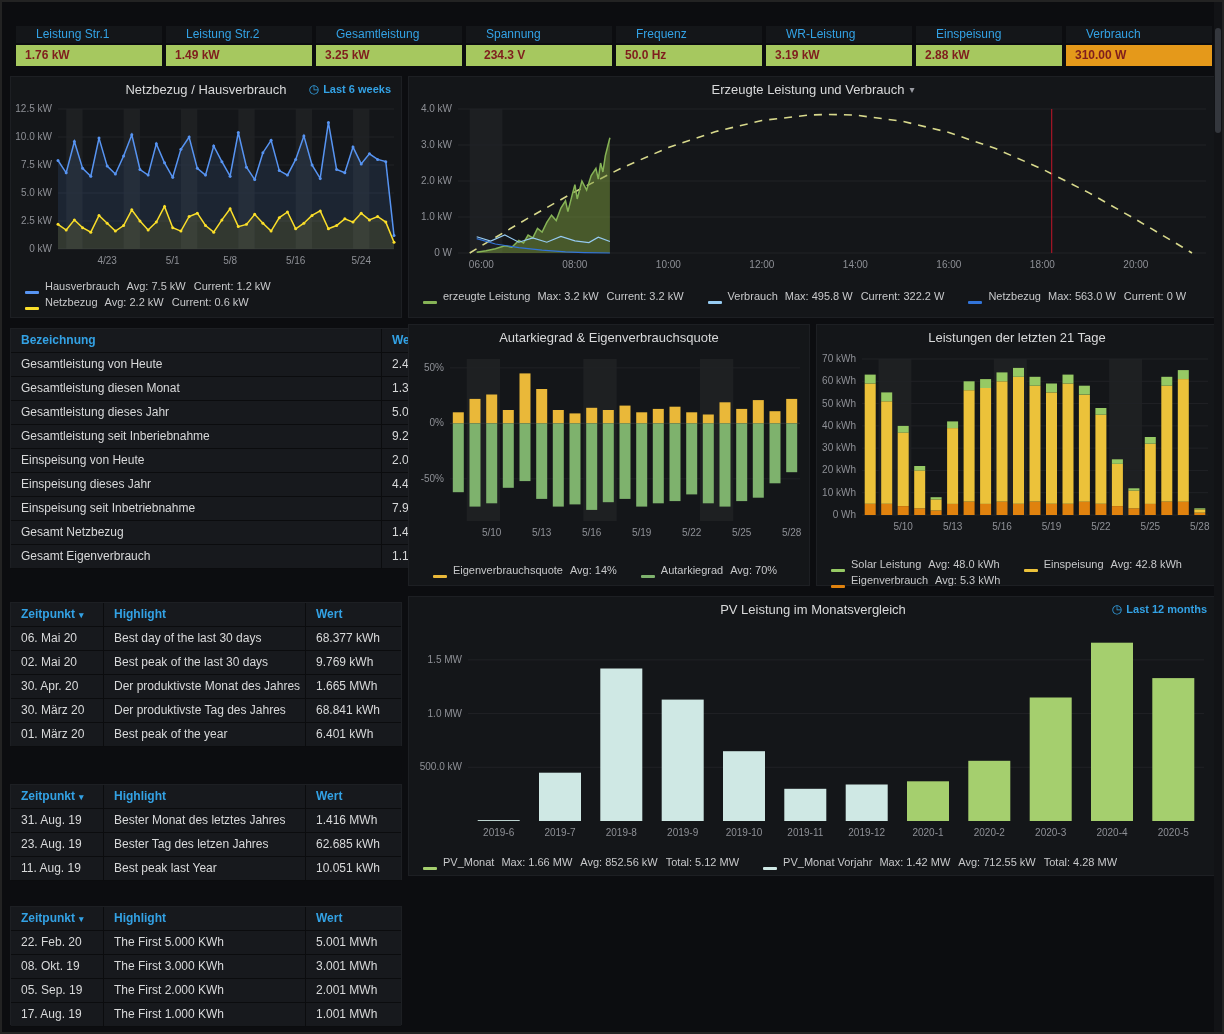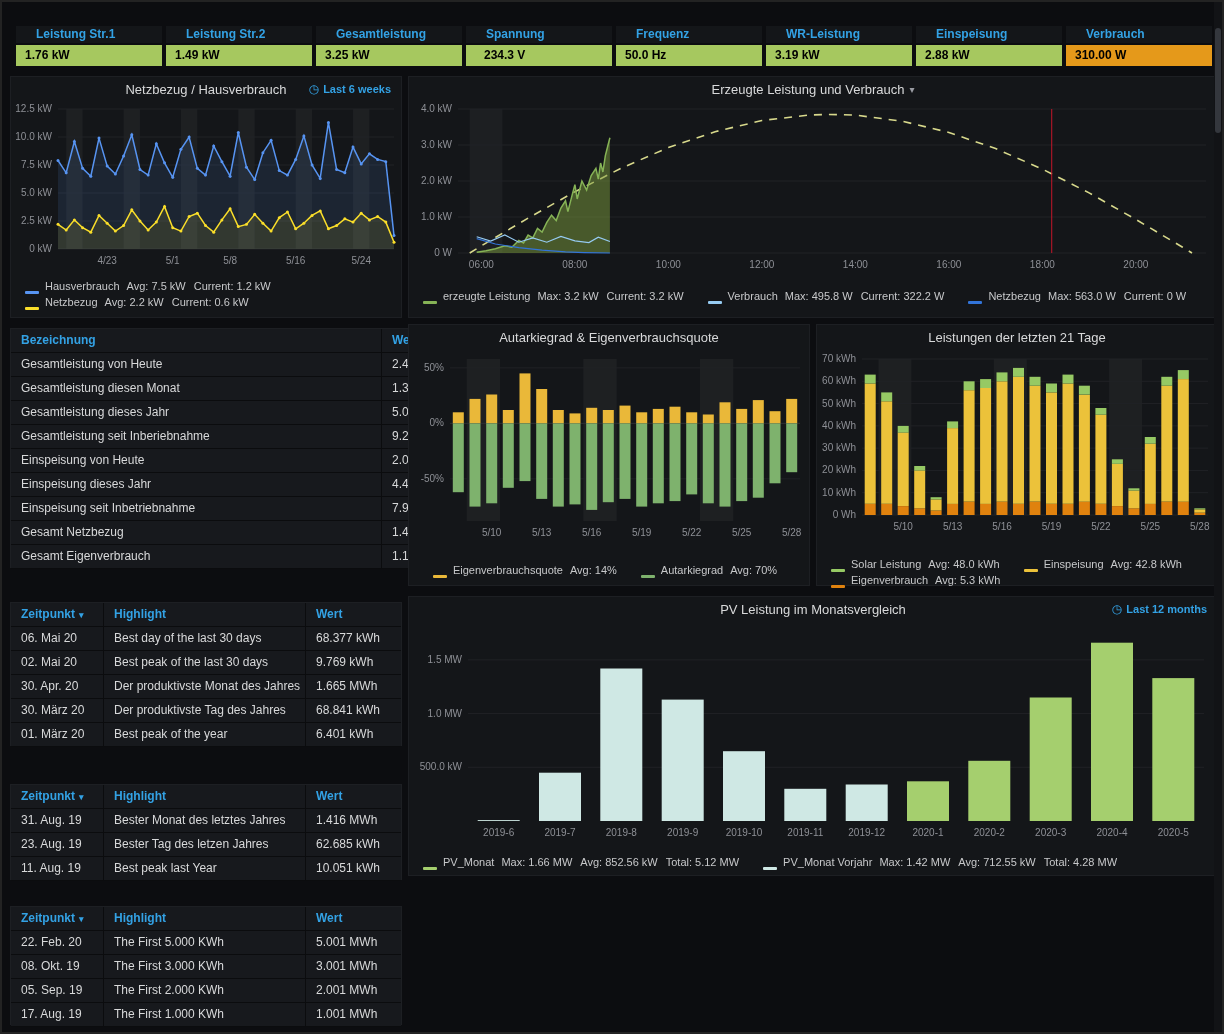--- a/index.html
+++ b/index.html
@@ -1,21 +1,21 @@
 <!DOCTYPE html>
 <html><head>
 <meta charset="utf-8">
 <style>
   *{box-sizing:border-box;}
   body{margin:0;background:#050505;}
   .dashboard{position:relative;width:1224px;height:1034px;background:#0c0d10;font-family:"Liberation Sans",sans-serif;overflow:hidden;border:2px solid #232323;}
   .stats-row{position:absolute;left:14px;top:24px;width:1196px;display:flex;gap:4px;}
   .stat{flex:1;display:flex;flex-direction:column;gap:2px;}
-  .stat-title{background:#141619;color:#33a2e5;font-size:12px;font-weight:700;height:17px;line-height:17px;padding-left:20px;cursor:pointer;white-space:nowrap;overflow:hidden;}
-  .stat-value{height:21px;line-height:21px;color:#000000;font-size:12px;font-weight:700;padding-left:9px;}
+  .stat-title{background:#141619;color:#33a2e5;font-size:12px;font-weight:400;height:17px;line-height:17px;padding-left:20px;cursor:pointer;white-space:nowrap;overflow:hidden;}
+  .stat-value{height:21px;line-height:21px;color:#7f1d1d;font-size:12px;font-weight:700;padding-left:9px;}
   .panel{position:absolute;background:#141619;border:1px solid #1d1f23;}
   .panel-header{position:relative;height:24px;display:flex;align-items:center;justify-content:center;color:#d8d9da;}
   .panel-title{font-size:13px;font-weight:500;cursor:pointer;}
   .title-caret{color:#9a9ca3;font-size:10px;margin-left:5px;cursor:pointer;}
   .time-range{position:absolute;right:10px;display:flex;align-items:center;gap:4px;color:#33a2e5;font-size:11px;font-weight:700;cursor:pointer;white-space:nowrap;}
   .clock{font-size:12px;font-weight:400;}
   .chartbox{position:relative;}
   .legend{display:flex;flex-wrap:wrap;gap:1px 16px;padding:2px 14px;font-size:11px;color:#c7c8ca;line-height:15px;}
   .legend.col{flex-direction:column;gap:1px;}
   .legend.center{justify-content:center;}

